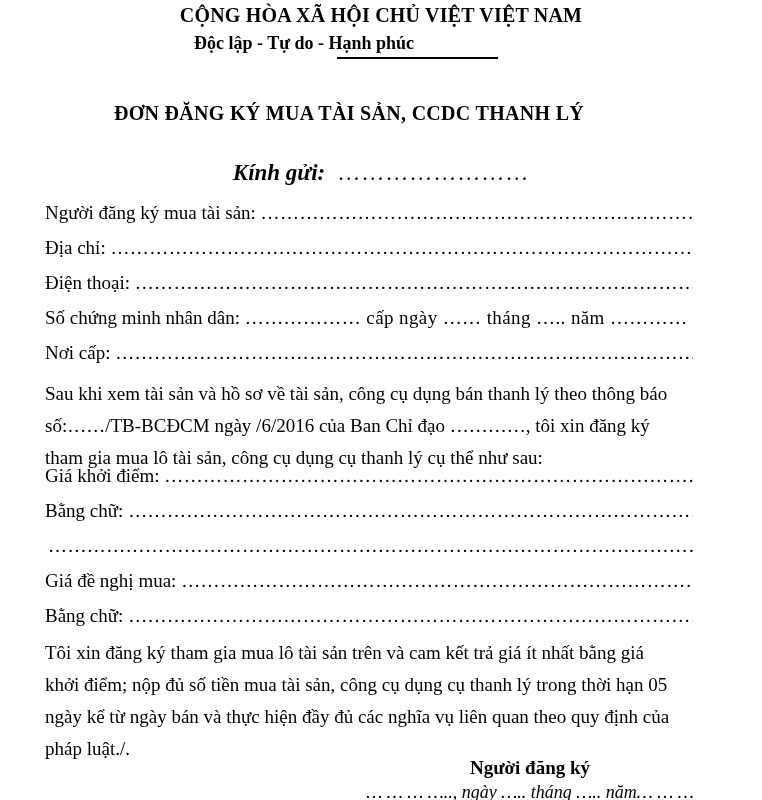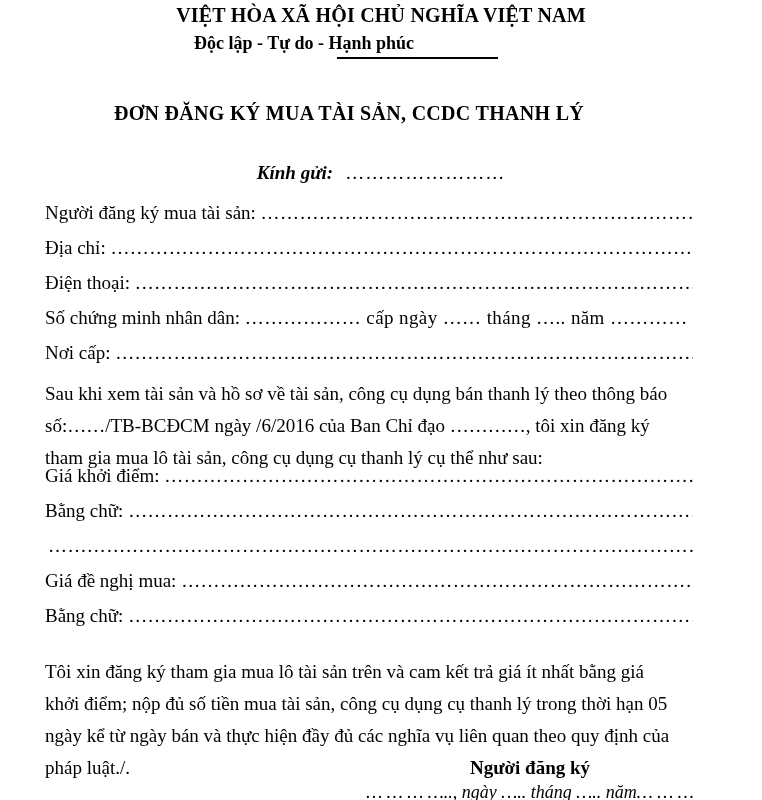--- a/index.html
+++ b/index.html
@@ -72,21 +72,21 @@
     white-space: nowrap;
   }
 
   
   .kinh-gui {
     position: absolute;
     top: 160px;
     left: 0;
     width: 762px;
     text-align: center;
-    font-size: 19px;
+    font-size: 23px;
     line-height: 26px;
     white-space: nowrap;
   }
   .kinh-gui .kg-label {
     font-weight: bold;
     font-style: italic;
   }
   .kinh-gui .kg-dots {
     font-weight: normal;
     font-style: normal;
@@ -144,21 +144,21 @@
     font-size: 19px;
     line-height: 24px;
     white-space: nowrap;
   }
 </style>
 </head>
 <body>
 
 <div class="page">
 
-  <div class="hdr-republic">VIỆT HÒA XÃ HỘI CHỦ NGHĨA VIỆT NAM</div>
+  <div class="hdr-republic">CỘNG HÒA XÃ HỘI CHỦ VIỆT VIỆT NAM</div>
 
   <div class="hdr-motto-wrap">Độc lập - Tự do - Hạnh phúc</div>
 
   <div class="motto-underline"></div>
 
   <div class="doc-title">ĐƠN ĐĂNG KÝ MUA TÀI SẢN, CCDC THANH LÝ</div>
 
   <div class="kinh-gui">
     <span class="kg-label">Kính gửi:</span><span class="kg-dots">……………………</span>
   </div>
@@ -217,21 +217,21 @@
       <span class="label">Giá đề nghị mua:</span>
       <span class="dots">………………………………………………………………………………</span>
     </div>
 
     <div class="field-line">
       <span class="label">Bằng chữ:</span>
       <span class="dots">……………………………………………………………………………………</span>
     </div>
   </div>
 
-  <div class="body-block" style="top:656px;">
+  <div class="body-block" style="top:637px;">
     <div class="para">Tôi xin đăng ký tham gia mua lô tài sản trên và cam kết trả giá ít nhất bằng giá</div>
     <div class="para">khởi điểm; nộp đủ số tiền mua tài sản, công cụ dụng cụ thanh lý trong thời hạn 05</div>
     <div class="para">ngày kể từ ngày bán và thực hiện đầy đủ các nghĩa vụ liên quan theo quy định của</div>
     <div class="para">pháp luật./.</div>
   </div>
 
   <div class="sign-date">… … … ….., ngày ….. tháng ….. năm… … …</div>
 
   <div class="sign-role">Người đăng ký</div>
 

